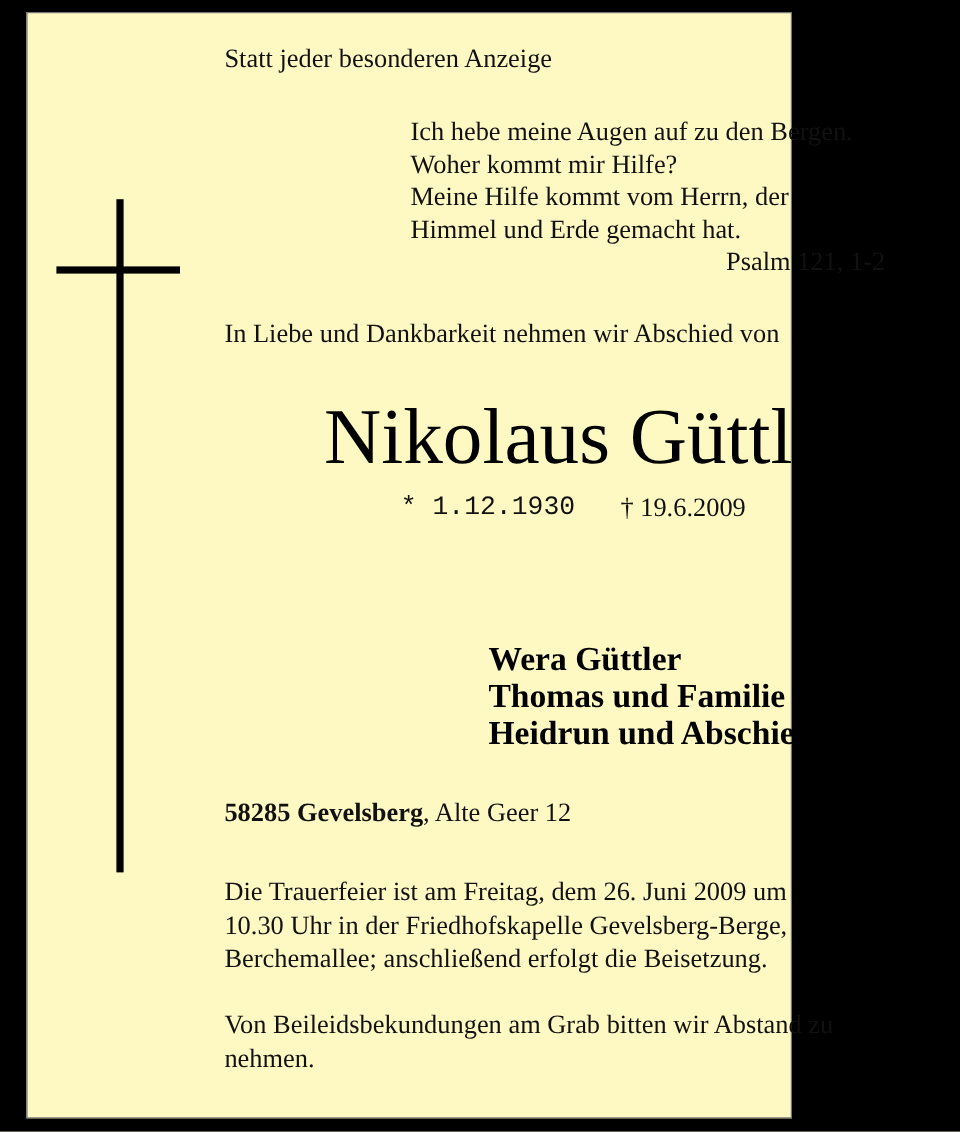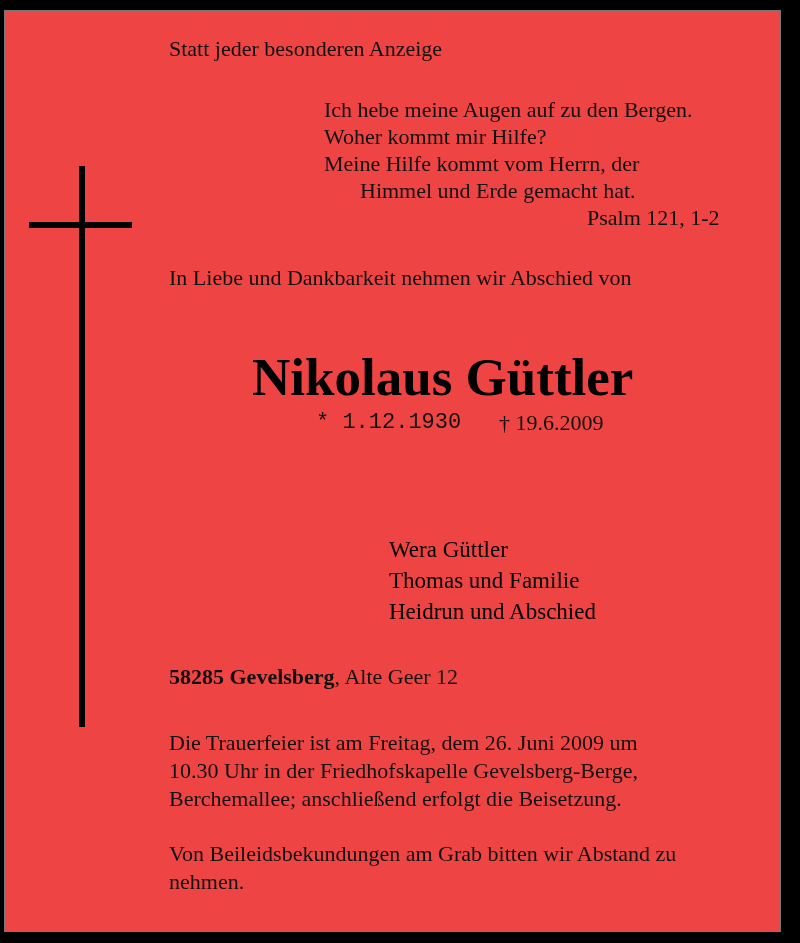--- a/index.html
+++ b/index.html
@@ -1,45 +1,45 @@
 <!DOCTYPE html>
 <html><head>
   <meta charset="utf-8">
   <style>
     html, body { margin: 0; padding: 0; }
     body {
       width: 800px; height: 943px; background: #000; position: relative; overflow: hidden;
       font-family: "Liberation Serif", "DejaVu Serif", serif; color: #111;
     }
     .page {
-      position: absolute; left: 4px; top: 10px; width: 777px; height: 922px;
-      background: #ef4444; box-shadow: inset 0 0 0 1px #777;
+      position: absolute; left: 22px; top: 10px; width: 638px; height: 922px;
+      background: #fef9c3; box-shadow: inset 0 0 0 1px #777;
     }
     .t { position: absolute; white-space: nowrap; font-size: 22px; line-height: 27px; }
     .b { font-weight: bold; }
     .cross-v { position: absolute; left: 75px; top: 156px; width: 6px; height: 561px; background: #000; }
     .cross-h { position: absolute; left: 25px; top: 212px; width: 103px; height: 6px; background: #000; }
-    .name { position: absolute; left: 248px; top: 325px; font-size: 53px; line-height: 60px; font-weight: bold; white-space: nowrap; color: #000; margin-top: 12px; }
-    .fam { font-size: 23px; line-height: 31px; font-weight: normal; color: #000; }
+    .name { position: absolute; left: 248px; top: 325px; font-size: 66px; line-height: 60px; font-weight: normal; white-space: nowrap; color: #000; }
+    .fam { font-size: 28px; line-height: 31px; font-weight: bold; color: #000; }
   </style>
 </head>
 <body>
 
 <div class="page">
 
   <div class="cross-v"></div>
   <div class="cross-h"></div>
 
   <div class="t" style="left:165px; top:25px;">Statt jeder besonderen Anzeige</div>
 
   <div>
     <div class="t" style="left:320px; top:86px;">Ich hebe meine Augen auf zu den Bergen.</div>
     <div class="t" style="left:320px; top:113px;">Woher kommt mir Hilfe?</div>
     <div class="t" style="left:320px; top:140px;">Meine Hilfe kommt vom Herrn, der</div>
-    <div class="t" style="left:320px; top:167px;margin-left:36px;">Himmel und Erde gemacht hat.</div>
+    <div class="t" style="left:320px; top:167px;">Himmel und Erde gemacht hat.</div>
     <div class="t" style="left:555px; top:194px;margin-left:28px;">Psalm 121, 1-2</div>
   </div>
 
   <div class="t" style="left:165px; top:254px;">In Liebe und Dankbarkeit nehmen wir Abschied von</div>
 
   <div class="name">Nikolaus Güttler</div>
 
   <div class="t" style="left:312px; top:399px;font-family:Liberation Mono, monospace;">* 1.12.1930</div>
   <div class="t" style="left:495px; top:399px;">† 19.6.2009</div>
 

